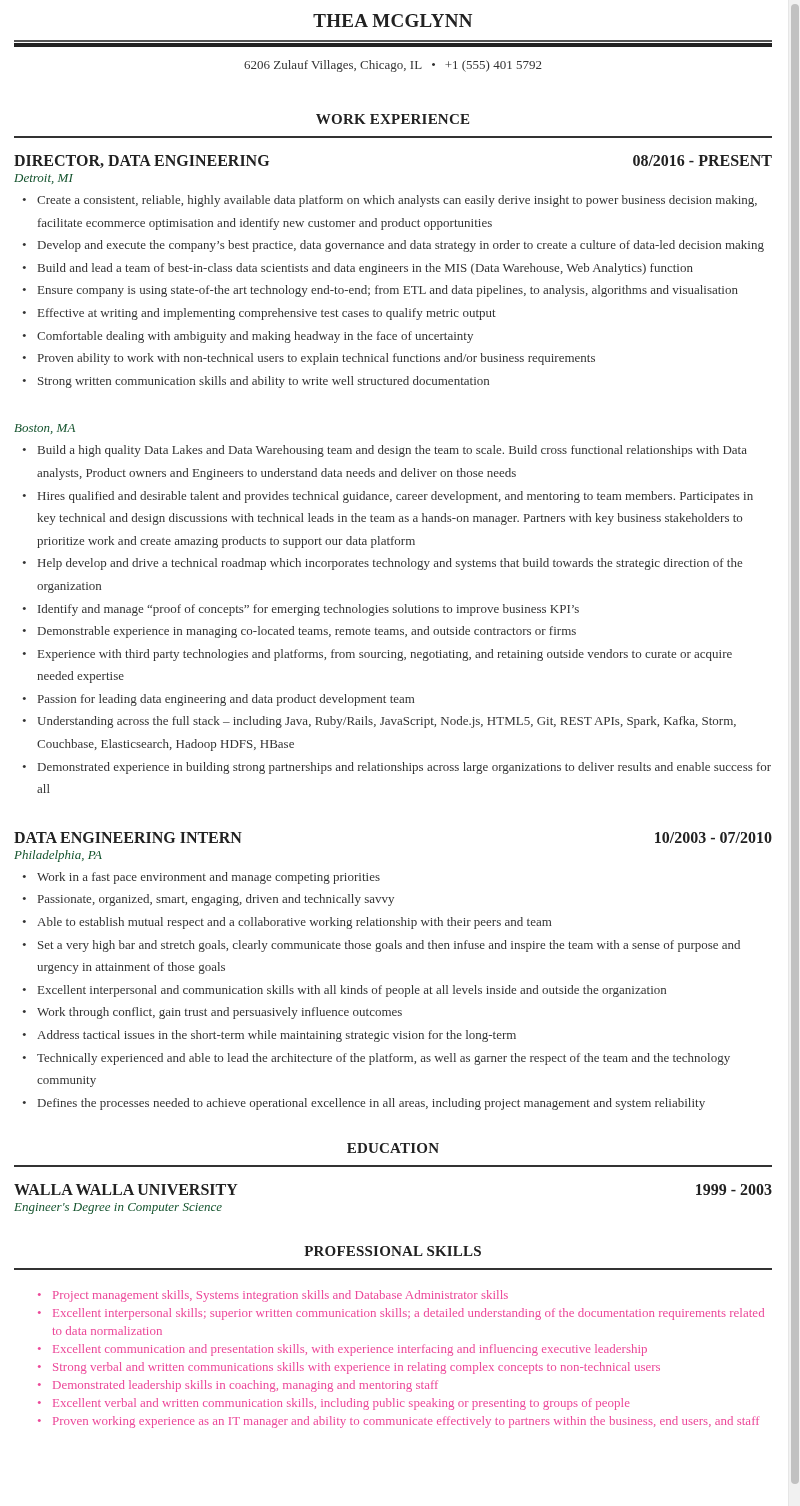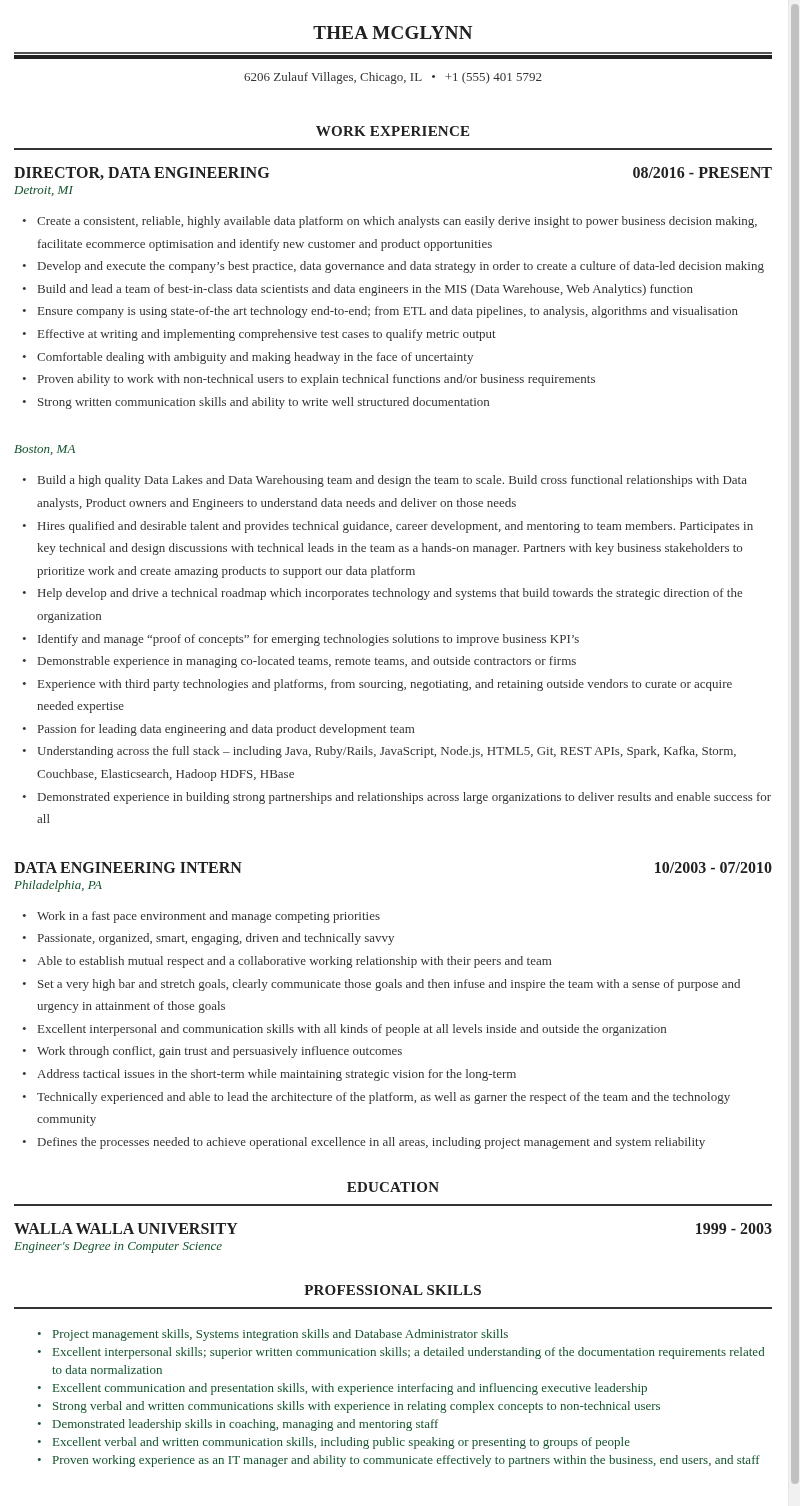--- a/index.html
+++ b/index.html
@@ -1,33 +1,33 @@
 <!DOCTYPE html>
 <html><head>
 <meta charset="utf-8">
 <style>
   * { box-sizing: border-box; margin: 0; padding: 0; }
   html, body { width: 800px; height: 1506px; overflow: hidden; background: #ffffff; }
   body { font-family: "DejaVu Serif", "Liberation Serif", serif; color: #333333; position: relative; }
-  .page { position: absolute; left: 14px; top: 12px; width: 758px; }
+  .page { position: absolute; left: 14px; top: 0; width: 758px; }
   .name { text-align: center; font-family: "Liberation Serif", serif; font-weight: bold; font-size: 19px; color: #222; letter-spacing: 0.3px; padding-top: 10px; height: 40px; }
   .rule-double { height: 8px; position: relative; }
   .rule-double .thin { position: absolute; top: 0; left: 0; right: 0; height: 2px; background: #555; }
   .rule-double .thick { position: absolute; top: 3px; left: 0; right: 0; height: 4px; background: #222; }
   .contact { text-align: center; font-family: "Liberation Serif", serif; font-size: 13px; color: #333; margin-top: 9px; height: 20px; }
   .contact .sep { margin: 0 9px; }
   .section-title { text-align: center; font-family: "Liberation Serif", serif; font-weight: bold; font-size: 15px; color: #222; letter-spacing: 0.2px; }
   .section-rule { height: 2px; background: #333; margin-top: 8px; }
   .job { margin-top: 14px; }
   .job-head { display: flex; justify-content: space-between; align-items: baseline; font-family: "Liberation Serif", serif; font-weight: bold; font-size: 16px; color: #222; height: 18px; }
   .job-loc { font-family: "Liberation Serif", serif; font-style: italic; font-size: 13px; color: #14532d; height: 18px; }
-  ul.bullets { list-style: none; margin-top: 10px; }
+  ul.bullets { list-style: none; margin-top: 1px; }
   ul.bullets li { position: relative; padding-left: 23px; font-family: "Liberation Serif", serif; font-size: 13px; line-height: 22.6px; color: #333; }
   ul.bullets li::before { content: "•"; position: absolute; left: 8px; top: 0; color: #333; }
-  ul.skills li { position: relative; padding-left: 38px; font-family: "Liberation Serif", serif; font-size: 13px; line-height: 18px; color: #14532d; }
+  ul.skills li { position: relative; padding-left: 38px; font-family: "Liberation Serif", serif; font-size: 13px; line-height: 18px; color: #ec4899; }
   ul.skills { list-style: none; margin-top: 16px; }
   ul.skills li::before { content: "•"; position: absolute; left: 23px; top: 0; }
   .scrollbar { position: absolute; right: 0; top: 0; width: 12px; height: 1506px; background: #f1f1f1; border-left: 1px solid #e6e6e6; }
   .scrollbar .thumb { position: absolute; left: 2px; top: 4px; width: 8px; height: 1480px; border-radius: 4px; background: #c1c1c1; }
 </style>
 </head>
 <body>
 
 <div class="page">
 

